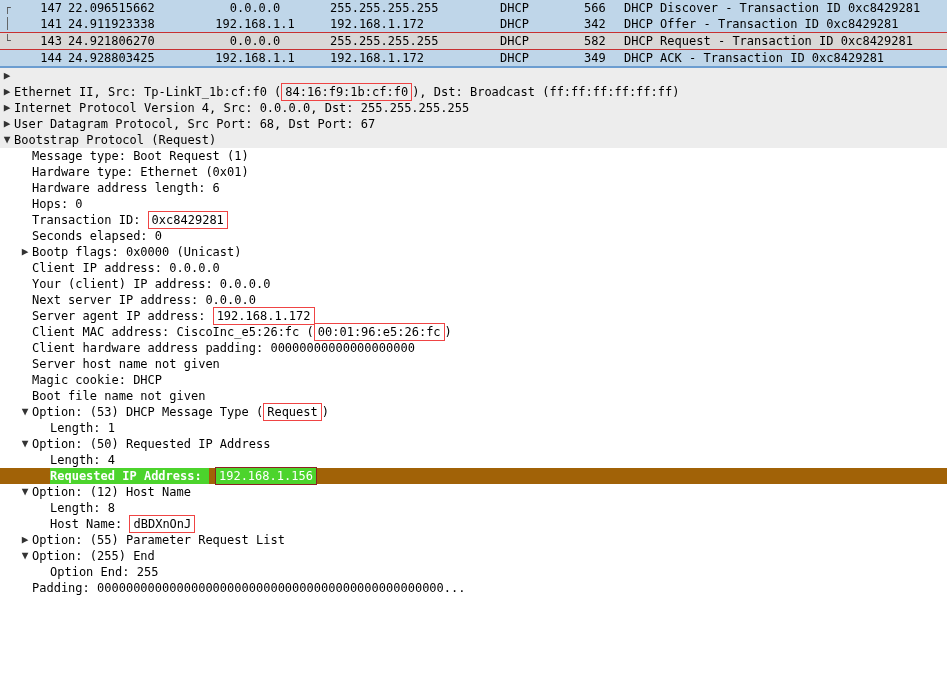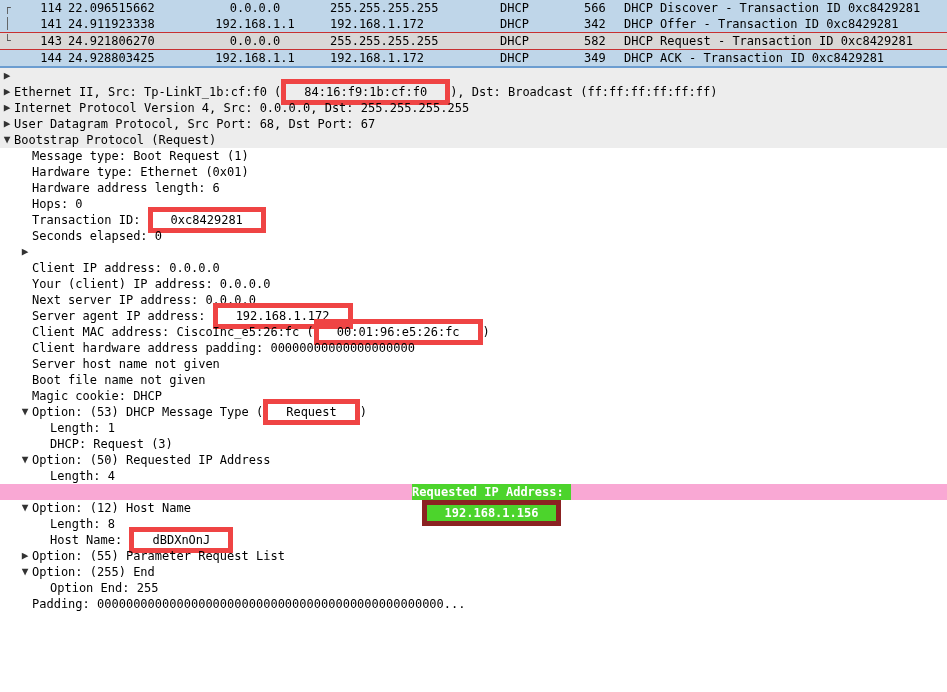--- a/index.html
+++ b/index.html
@@ -42,29 +42,29 @@
   color: #333;
   user-select: none;
   font-size: 11px;
 }
 .pd-text { }
 .l0 { padding-left: 0px; }
 .l1 { padding-left: 18px; }
 .l2 { padding-left: 36px; }
 .details-top { background: #ededed; }
 .hl-green { background: #4cd42c; color: #fff; font-weight: bold; display: inline-block; }
-.box-red { border: 5px solid #ef4444; padding: 0 18px; display: inline-block; }
+.box-red { border: 1px solid #ef4444; padding: 0 3px; display: inline-block; }
 </style>
 </head>
 <body>
 
 <div class="packet-list">
   <div class="packet-row blue">
     <span class="marker">┌</span>
-    <span class="col-num">114</span>
+    <span class="col-num">147</span>
     <span class="col-time">22.096515662</span>
     <span class="col-src">0.0.0.0</span>
     <span class="col-dst">255.255.255.255</span>
     <span class="col-proto">DHCP</span>
     <span class="col-len">566</span>
     <span class="col-info"><span>DHCP Discover</span> - Transaction ID <span>0xc8429281</span></span>
   </div>
   <div class="packet-row blue">
     <span class="marker">│</span>
     <span class="col-num">141</span>
@@ -104,38 +104,37 @@
     <div class="pd-line l0"><span class="pd-arrow">▶</span><span class="pd-text">Internet Protocol Version 4, Src: 0.0.0.0, Dst: 255.255.255.255</span></div>
     <div class="pd-line l0"><span class="pd-arrow">▶</span><span class="pd-text">User Datagram Protocol, Src Port: 68, Dst Port: 67</span></div>
     <div class="pd-line l0"><span class="pd-arrow">▼</span><span class="pd-text">Bootstrap Protocol (Request)</span></div>
   </div>
   <div class="pd-line l1"><span class="pd-arrow"></span><span class="pd-text">Message type: Boot Request (1)</span></div>
   <div class="pd-line l1"><span class="pd-arrow"></span><span class="pd-text">Hardware type: Ethernet (0x01)</span></div>
   <div class="pd-line l1"><span class="pd-arrow"></span><span class="pd-text">Hardware address length: 6</span></div>
   <div class="pd-line l1"><span class="pd-arrow"></span><span class="pd-text">Hops: 0</span></div>
   <div class="pd-line l1"><span class="pd-arrow"></span><span class="pd-text"><span>Transaction ID: </span><span class="box-red">0xc8429281</span></span></div>
   <div class="pd-line l1"><span class="pd-arrow"></span><span class="pd-text">Seconds elapsed: 0</span></div>
-  <div class="pd-line l1"><span class="pd-arrow">▶</span></div>
+  <div class="pd-line l1"><span class="pd-arrow">▶</span><span class="pd-text">Bootp flags: 0x0000 (Unicast)</span></div>
   <div class="pd-line l1"><span class="pd-arrow"></span><span class="pd-text">Client IP address: 0.0.0.0</span></div>
   <div class="pd-line l1"><span class="pd-arrow"></span><span class="pd-text">Your (client) IP address: 0.0.0.0</span></div>
   <div class="pd-line l1"><span class="pd-arrow"></span><span class="pd-text">Next server IP address: 0.0.0.0</span></div>
   <div class="pd-line l1"><span class="pd-arrow"></span><span class="pd-text"><span>Server agent IP address: </span><span class="box-red">192.168.1.172</span></span></div>
   <div class="pd-line l1"><span class="pd-arrow"></span><span class="pd-text"><span>Client MAC address: CiscoInc_e5:26:fc (</span><span class="box-red">00:01:96:e5:26:fc</span><span>)</span></span></div>
   <div class="pd-line l1"><span class="pd-arrow"></span><span class="pd-text">Client hardware address padding: 00000000000000000000</span></div>
   <div class="pd-line l1"><span class="pd-arrow"></span><span class="pd-text">Server host name not given</span></div>
+  <div class="pd-line l1"><span class="pd-arrow"></span><span class="pd-text">Magic cookie: DHCP</span></div>
   <div class="pd-line l1"><span class="pd-arrow"></span><span class="pd-text">Boot file name not given</span></div>
-  <div class="pd-line l1"><span class="pd-arrow"></span><span class="pd-text">Magic cookie: DHCP</span></div>
 
   <div class="pd-line l1"><span class="pd-arrow">▼</span><span class="pd-text"><span>Option: (53) DHCP Message Type (</span><span class="box-red">Request</span><span>)</span></span></div>
   <div class="pd-line l2"><span class="pd-arrow"></span><span class="pd-text">Length: 1</span></div>
-  <div class="pd-line l2"><span class="pd-arrow"></span><span class="pd-text">DHCP: Request (3)</span></div>
 
   <div class="pd-line l1"><span class="pd-arrow">▼</span><span class="pd-text">Option: (50) Requested IP Address</span></div>
   <div class="pd-line l2"><span class="pd-arrow"></span><span class="pd-text">Length: 4</span></div>
-  <div class="pd-line l2" style="background:#f9a8d4;flex-direction:column;"><span class="pd-arrow"></span><span class="hl-green"><span>Requested IP Address: </span></span><span class="box-red" style="background:#4cd42c;color:#fff;font-weight:bold;border-color:#8b2222;">192.168.1.156</span></div>
+  <div class="pd-line l2" style="background:#a16207;"><span class="pd-arrow"></span><span class="hl-green"><span>Requested IP Address: </span></span><span class="box-red" style="background:#4cd42c;color:#fff;font-weight:normal;border-color:#8b2222;margin-left:6px;">192.168.1.156</span></div>
 
   <div class="pd-line l1"><span class="pd-arrow">▼</span><span class="pd-text">Option: (12) Host Name</span></div>
   <div class="pd-line l2"><span class="pd-arrow"></span><span class="pd-text">Length: 8</span></div>
   <div class="pd-line l2"><span class="pd-arrow"></span><span class="pd-text"><span>Host Name: </span><span class="box-red">dBDXnOnJ</span></span></div>
 
   <div class="pd-line l1"><span class="pd-arrow">▶</span><span class="pd-text">Option: (55) Parameter Request List</span></div>
 
   <div class="pd-line l1"><span class="pd-arrow">▼</span><span class="pd-text">Option: (255) End</span></div>
   <div class="pd-line l2"><span class="pd-arrow"></span><span class="pd-text">Option End: 255</span></div>
 

